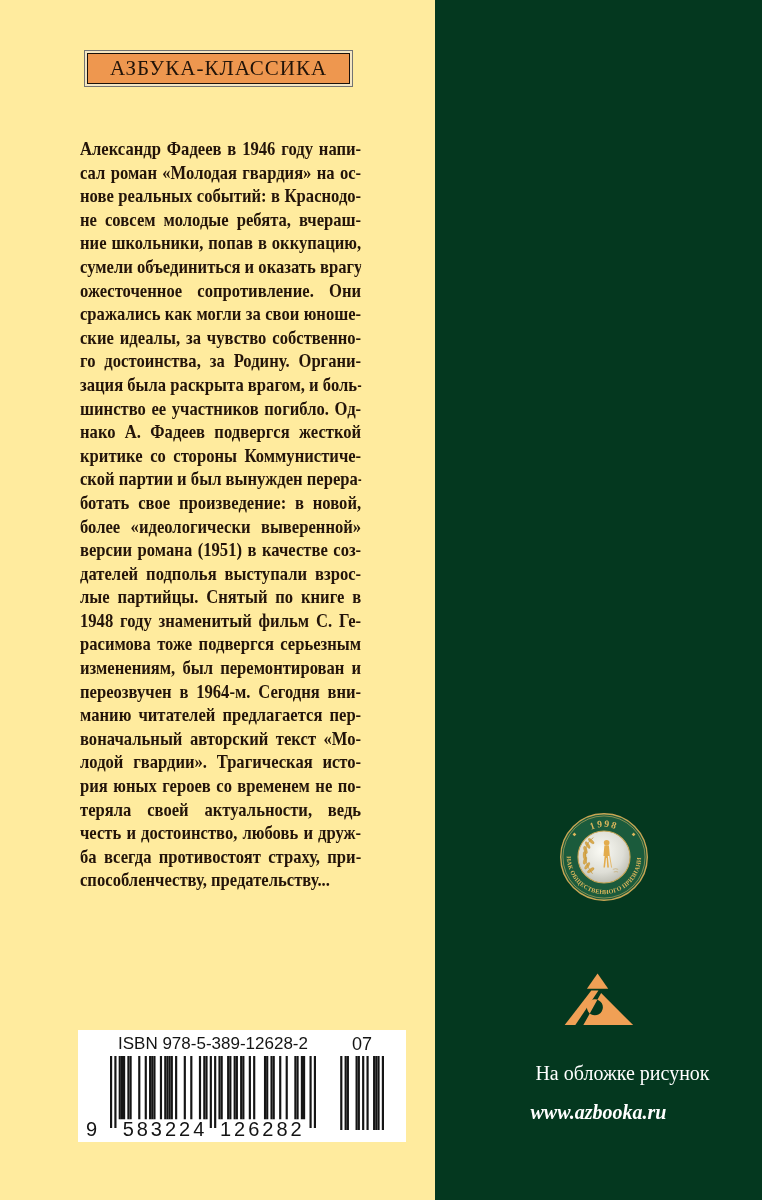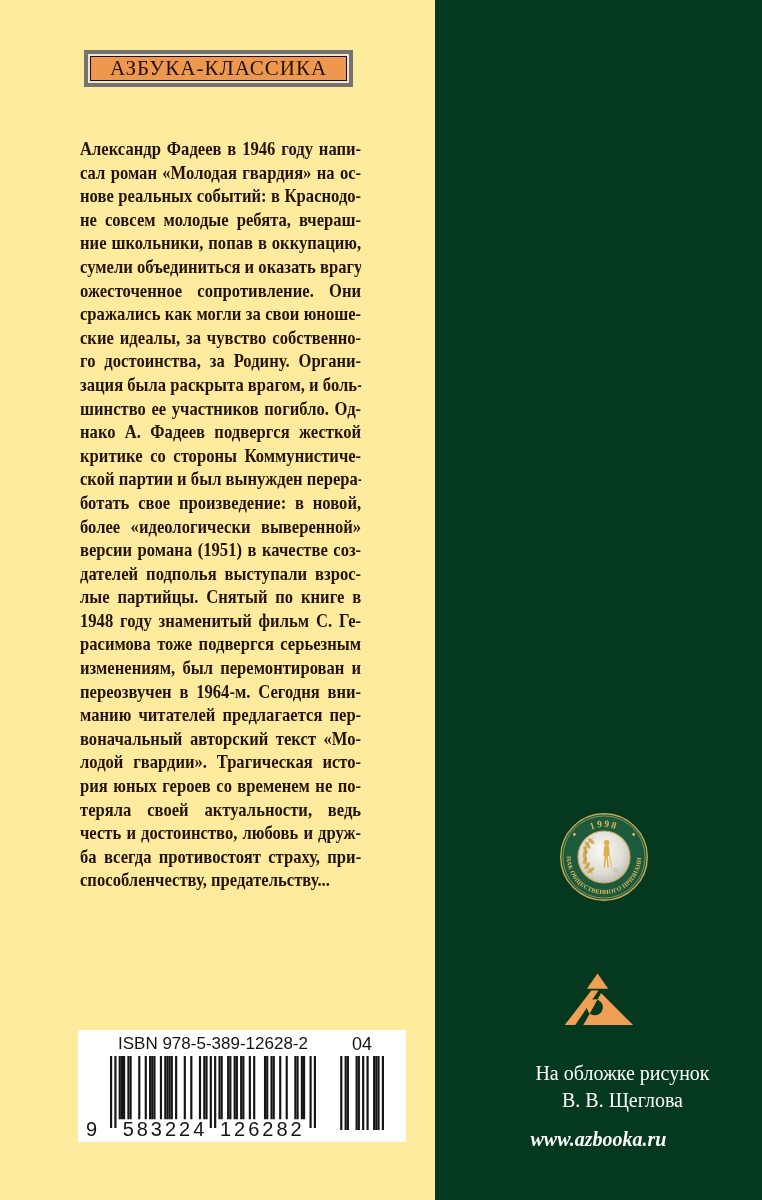--- a/index.html
+++ b/index.html
@@ -3,21 +3,21 @@
 <meta charset="utf-8">
 <style>
   * { margin:0; padding:0; box-sizing:border-box; }
   body { width:762px; height:1200px; }
   .cover { position:relative; width:762px; height:1200px; background:#FFEB9E; overflow:hidden;
            font-family:"Liberation Serif", serif; }
   .right-panel { position:absolute; left:435px; top:0; width:327px; height:1200px; background:#04381F; }
 
   
   .banner { position:absolute; left:84px; top:50px; width:269px; height:37px;
-            background:#EE974F; border:4px solid #737373;
+            background:#EE974F; border:1px solid #737373;
             box-shadow: inset 0 0 0 2px #F4E6C2, inset 0 0 0 3px #191009;
             display:flex; align-items:center; justify-content:center; }
   .banner span { font-size:21px; letter-spacing:1px; color:#221409; }
 
   
   .annotation { position:absolute; left:80px; top:137px; width:330px;
                 transform:scaleX(0.852); transform-origin:0 0; overflow:hidden; }
   .annotation .line { font-size:19.5px; font-weight:bold; line-height:23.6px; color:#231409;
                       white-space:nowrap; text-align:justify; text-align-last:justify; }
   .annotation .line.last { text-align-last:left; }
@@ -84,21 +84,21 @@
       <div class="line">лодой гвардии». Трагическая исто-</div>
       <div class="line">рия юных героев со временем не по-</div>
       <div class="line">теряла  своей  актуальности,  ведь</div>
       <div class="line">честь и достоинство, любовь и друж-</div>
       <div class="line">ба всегда противостоят страху, при-</div>
       <div class="line last">способленчеству, предательству...</div>
     </div>
 
   <div class="barcode-box">
     <div class="isbn">ISBN 978-5-389-12628-2</div>
-    <div class="addon-label">04</div>
+    <div class="addon-label">07</div>
     <svg id="ean-svg" width="206" height="72" viewBox="0 0 95 33" preserveAspectRatio="none">
         <rect x="0" y="0" width="1" height="33" fill="#151515"></rect>
         <rect x="2" y="0" width="1" height="33" fill="#151515"></rect>
         <rect x="4" y="0" width="1" height="29" fill="#151515"></rect>
         <rect x="5" y="0" width="1" height="29" fill="#151515"></rect>
         <rect x="6" y="0" width="1" height="29" fill="#151515"></rect>
         <rect x="8" y="0" width="1" height="29" fill="#151515"></rect>
         <rect x="9" y="0" width="1" height="29" fill="#151515"></rect>
         <rect x="13" y="0" width="1" height="29" fill="#151515"></rect>
         <rect x="16" y="0" width="1" height="29" fill="#151515"></rect>
@@ -205,17 +205,16 @@
       <g fill="#F0A055">
         <path d="M40 8 L52 25 L28 25 Z"></path>
         <path d="M33 27 L41 27 L15 66 L3 66 Z"></path>
         <path fill-rule="evenodd" d="M44 30 L80 66 L24 66 Z M 37 37 A 9 9 0 1 0 37.01 37 Z"></path>
       </g>
     </svg>
   </div>
 
   <div class="credit">
     <div class="cl">На обложке рисунок</div>
-    <div class="cl">В. В. Щеглова</div>
     <div class="site">www.azbooka.ru</div>
   </div>
 
 </div>
 
 </body></html>

